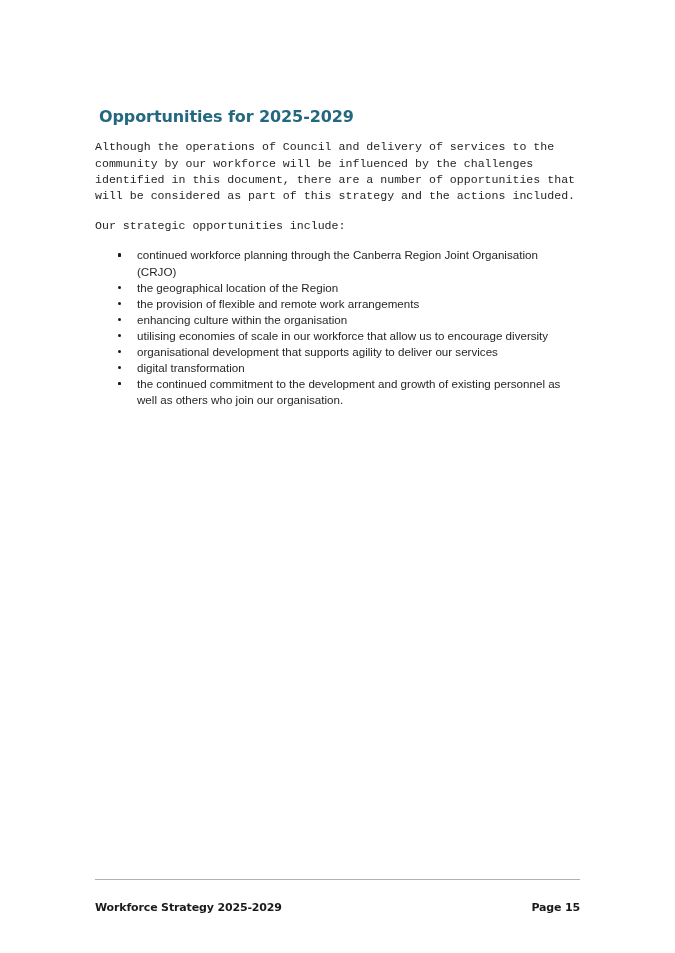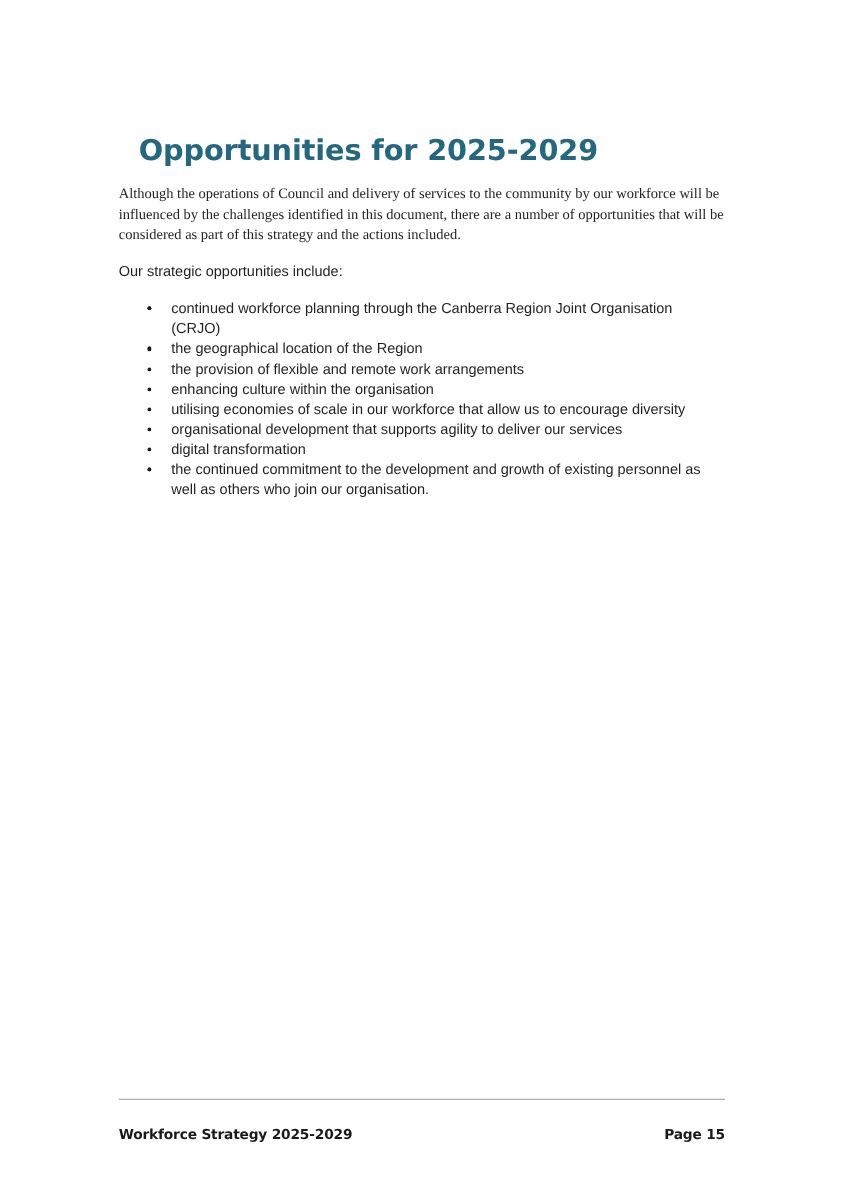--- a/index.html
+++ b/index.html
@@ -19,40 +19,40 @@
 
   .content {
     position: absolute;
     left: 95px;
     top: 108px;
     width: 485px;
   }
 
   .doc-heading {
     font-family: "DejaVu Sans", sans-serif;
-    font-size: 23px;
+    font-size: 16px;
     font-weight: bold;
     color: #23687f;
     letter-spacing: -0.1px;
-    margin: 0 0 13px 16px;
+    margin: 0 0 13px 4px;
     line-height: 1.15;
     white-space: nowrap;
   }
 
   .body-para {
-    font-family: Liberation Serif, serif;
+    font-family: Liberation Mono, monospace;
     font-size: 11.6px;
     color: #231f20;
     line-height: 16.2px;
     margin: 0 0 14px 0;
     text-align: left;
   }
 
   .intro-line {
-    font-family: Liberation Sans, sans-serif;
+    font-family: Liberation Mono, monospace;
     font-size: 11.6px;
     color: #231f20;
     line-height: 16.2px;
     margin: 0 0 13px 0;
   }
 
   .bullet-list {
     list-style: none;
     margin: 0;
     padding: 0;

